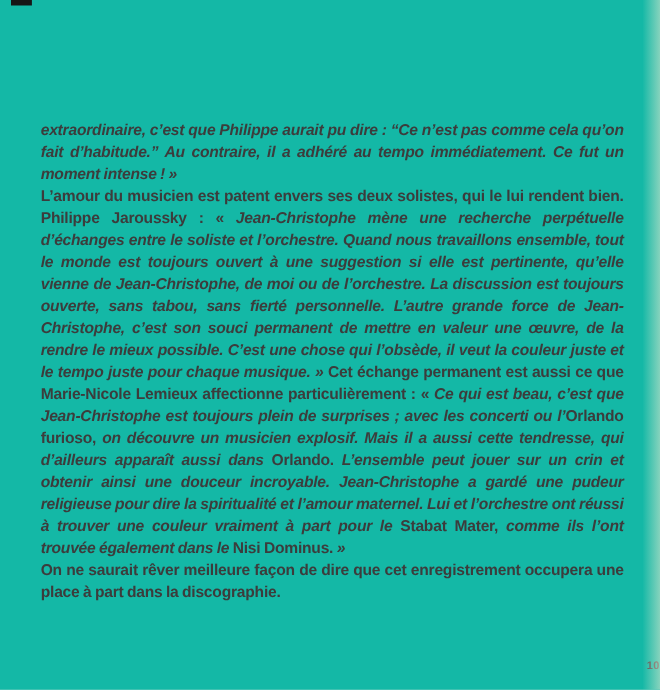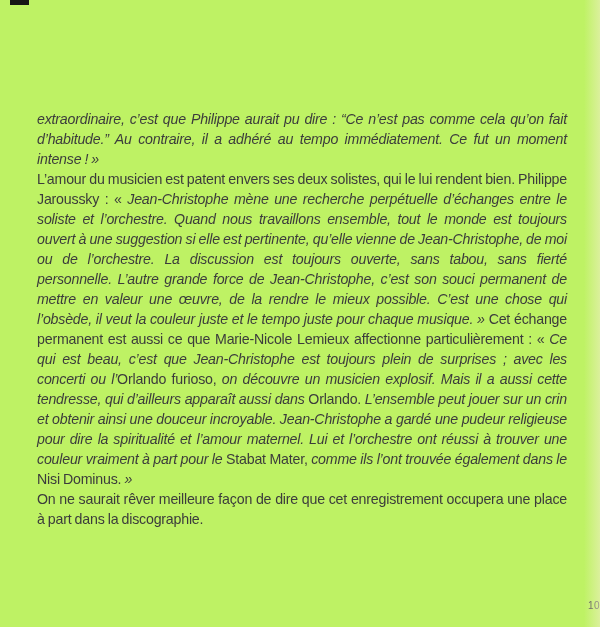--- a/index.html
+++ b/index.html
@@ -54,21 +54,21 @@
     top: 600px;
     text-align: right;
     font-size: 10px;
     color: #4e4e4e;
     letter-spacing: 0.5px;
   }
 </style>
 </head>
 <body>
 
-<div class="page" style="background: #bef264;">
+<div class="page" style="background: #14b8a6; font-weight: bold;">
   <div class="corner-mark" style="background: rgb(22, 22, 22);"></div>
   <div class="text-block" style="color: rgb(60, 60, 60);">
       <p><span class="run-italic">extraordinaire, c’est que Philippe aurait pu dire : “Ce n’est pas comme cela qu’on fait d’habitude.” Au contraire, il a adhéré au tempo immédiatement. Ce fut un moment intense ! »</span></p>
       <p><span class="run-roman">L’amour du musicien est patent envers ses deux solistes, qui le lui rendent bien. Philippe Jaroussky : « </span><span class="run-italic">Jean-Christophe mène une recherche perpétuelle d’échanges entre le soliste et l’orchestre. Quand nous travaillons ensemble, tout le monde est toujours ouvert à une suggestion si elle est pertinente, qu’elle vienne de Jean-Christophe, de moi ou de l’orchestre. La discussion est toujours ouverte, sans tabou, sans fierté personnelle. L’autre grande force de Jean-Christophe, c’est son souci permanent de mettre en valeur une œuvre, de la rendre le mieux possible. C’est une chose qui l’obsède, il veut la couleur juste et le tempo juste pour chaque musique. »</span><span class="run-roman"> Cet échange permanent est aussi ce que Marie-Nicole Lemieux affectionne particulièrement : « </span><span class="run-italic">Ce qui est beau, c’est que Jean-Christophe est toujours plein de surprises ; avec les concerti ou l’</span><span class="run-roman">Orlando furioso,</span><span class="run-italic"> on découvre un musicien explosif. Mais il a aussi cette tendresse, qui d’ailleurs apparaît aussi dans </span><span class="run-roman">Orlando.</span><span class="run-italic"> L’ensemble peut jouer sur un crin et obtenir ainsi une douceur incroyable. Jean-Christophe a gardé une pudeur religieuse pour dire la spiritualité et l’amour maternel. Lui et l’orchestre ont réussi à trouver une couleur vraiment à part pour le </span><span class="run-roman">Stabat Mater,</span><span class="run-italic"> comme ils l’ont trouvée également dans le </span><span class="run-roman">Nisi Dominus.</span><span class="run-italic"> »</span></p>
       <p class="space-before"><span class="run-roman">On ne saurait rêver meilleure façon de dire que cet enregistrement occupera une place à part dans la discographie.</span></p>
     </div>
   <div class="page-number">10</div>
 </div>
 
 </body></html>

